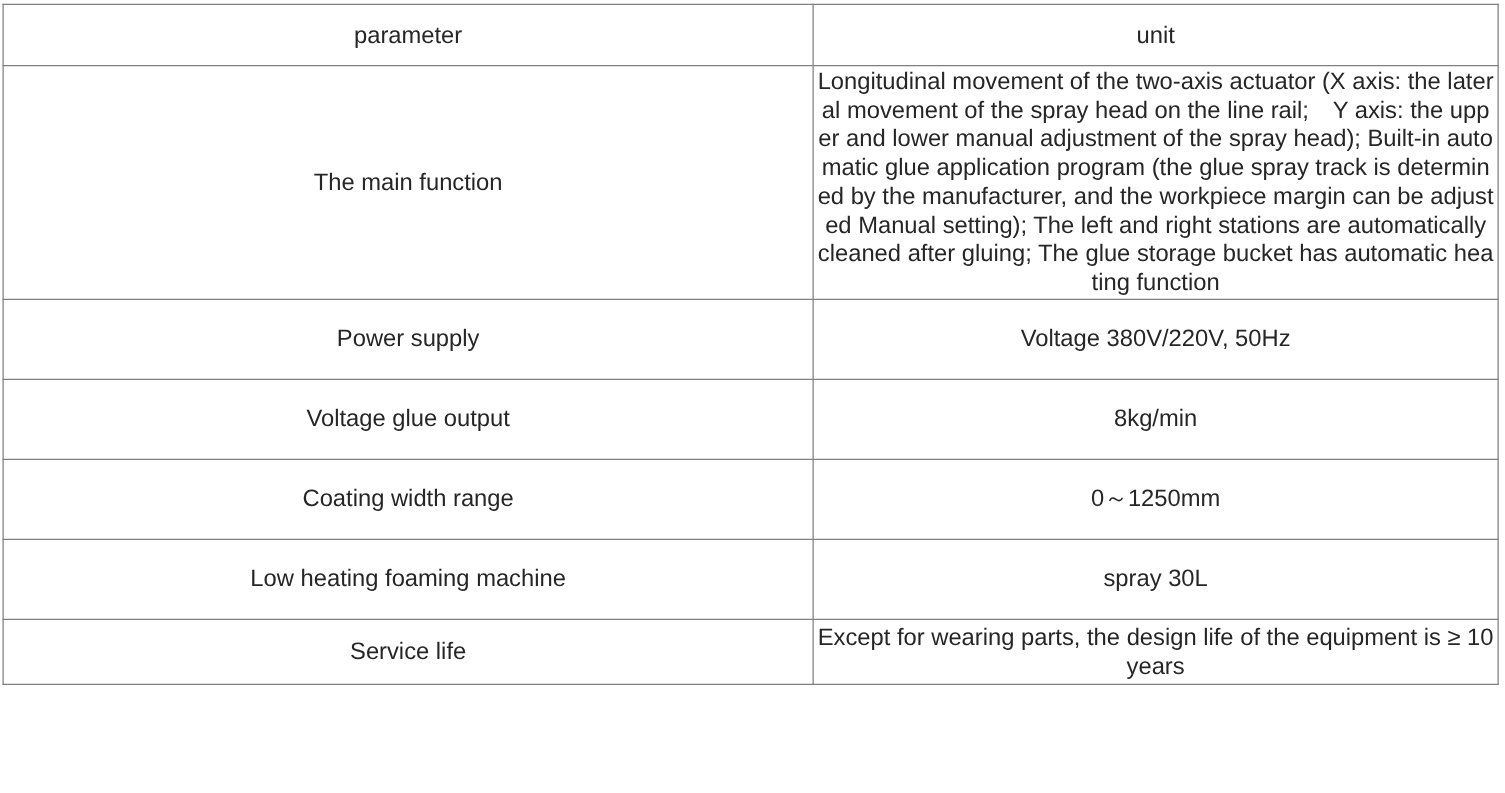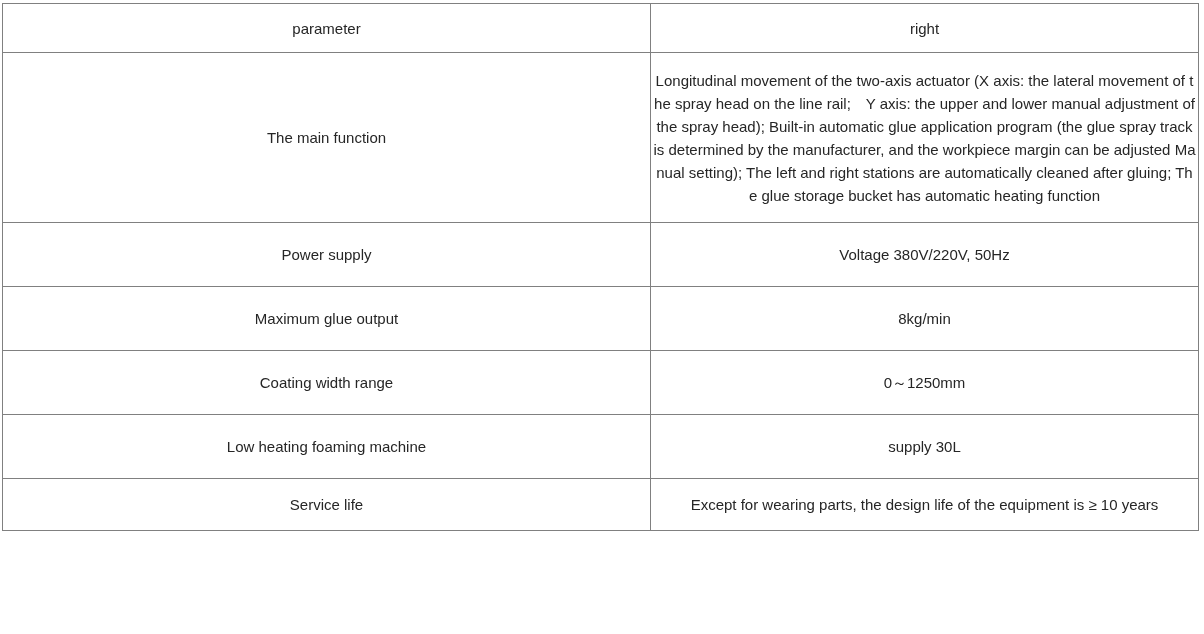--- a/index.html
+++ b/index.html
@@ -26,21 +26,21 @@
     table-layout: fixed;
     width: 1196px;
     margin: 3px 0 0 2px;
     background: var(--bg-color);
   }
   table.spec-table col.col-parameter { width: 648px; }
   table.spec-table col.col-unit { width: 548px; }
   table.spec-table th,
   table.spec-table td {
     border: 1px solid var(--border-color);
-    font-size: 15px;
+    font-size: 19px;
     font-weight: normal;
     line-height: 23px;
     text-align: center;
     vertical-align: middle;
     padding: 1px 2px;
     word-break: break-all;
     overflow: hidden;
   }
   thead tr { height: 49px; }
   tbody tr { height: 64px; }
@@ -54,43 +54,43 @@
 
 <div class="page">
   <table class="spec-table">
     <colgroup>
       <col class="col-parameter">
       <col class="col-unit">
     </colgroup>
     <thead>
       <tr>
         <th>parameter</th>
-        <th>right</th>
+        <th>unit</th>
       </tr>
     </thead>
     <tbody>
       <tr>
         <td>The main function</td>
         <td>Longitudinal movement of the two-axis actuator (X axis: the lateral movement of the spray head on the line rail;　Y axis: the upper and lower manual adjustment of the spray head); Built-in automatic glue application program (the glue spray track is determined by the manufacturer, and the workpiece margin can be adjusted Manual setting); The left and right stations are automatically cleaned after gluing; The glue storage bucket has automatic heating function</td>
       </tr>
       <tr>
         <td>Power supply</td>
         <td>Voltage 380V/220V, 50Hz</td>
       </tr>
       <tr>
-        <td>Maximum glue output</td>
+        <td>Voltage glue output</td>
         <td>8kg/min</td>
       </tr>
       <tr>
         <td>Coating width range</td>
         <td>0～1250mm</td>
       </tr>
       <tr>
         <td>Low heating foaming machine</td>
-        <td>supply 30L</td>
+        <td>spray 30L</td>
       </tr>
       <tr>
         <td>Service life</td>
         <td>Except for wearing parts, the design life of the equipment is ≥ 10 years</td>
       </tr>
     </tbody>
   </table>
 </div>
 
 </body></html>

